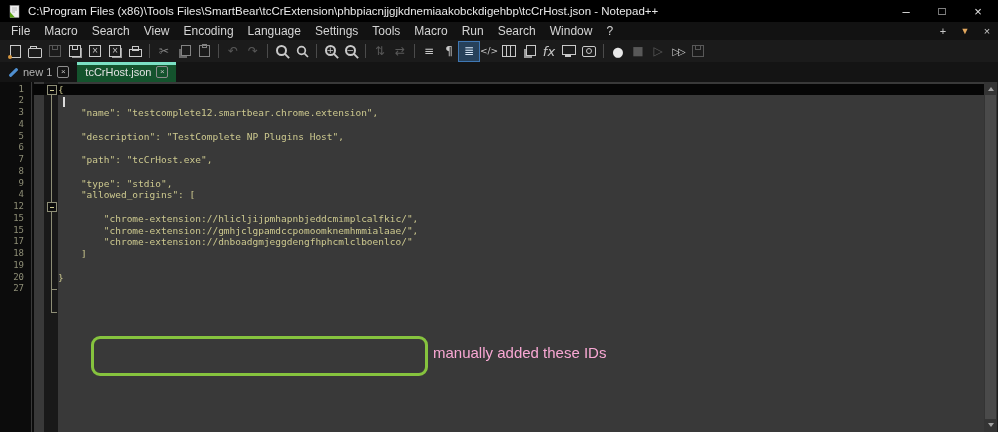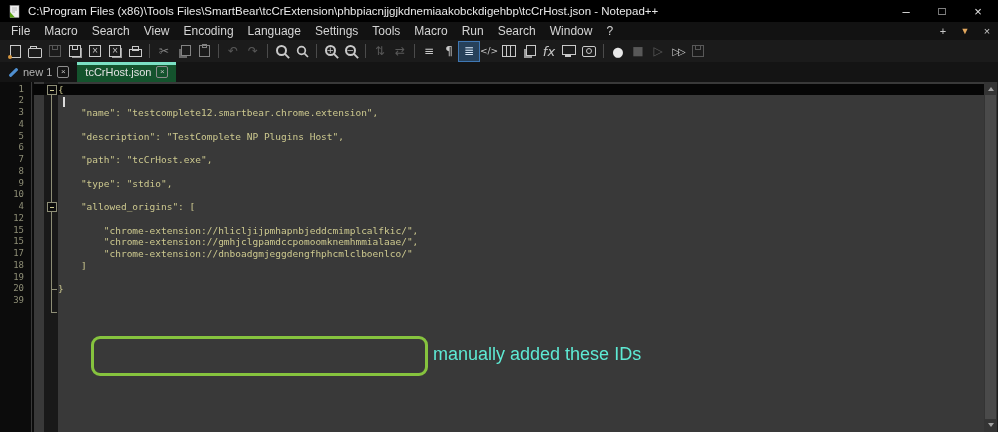--- a/index.html
+++ b/index.html
@@ -86,21 +86,21 @@
   .ct{font:9.5px/11.75px "DejaVu Sans Mono",monospace;color:#cdc98f;white-space:pre;}
   .foldbox{position:absolute;left:47px;width:8px;height:8px;border:1px solid #8e8e76;background:#0c0c0c;
        display:flex;align-items:center;justify-content:center;z-index:4;}
   .foldbox::after{content:"";width:4px;height:1px;background:#cdc98f;}
   #foldline{position:absolute;left:51px;top:13px;height:217px;width:1px;background:#8e8e76;z-index:3;}
   .foldtick{position:absolute;left:51px;width:6px;height:1px;background:#8e8e76;z-index:3;}
   #caret{position:absolute;left:63px;top:14.5px;width:2px;height:10px;background:#dcdcdc;z-index:5;}
   
   #hlbox{position:absolute;left:91px;top:254px;width:331px;height:34px;border:3px solid #86c33e;
        border-radius:9px;z-index:6;}
-  #hlnote{position:absolute;left:433px;top:262px;font-size:18px;color:#5eead4;z-index:6;white-space:nowrap;}
+  #hlnote{position:absolute;left:433px;top:262px;font-size:15px;color:#f9a8d4;z-index:6;white-space:nowrap;}
   
   #vscroll{position:absolute;right:1px;top:0;bottom:0;width:13px;background:#343434;}
   #vthumb{position:absolute;left:1px;right:1px;top:13px;bottom:13px;background:#4a4a4a;}
   .sarrow{position:absolute;left:0;right:0;height:12px;display:flex;align-items:center;justify-content:center;}
   .sarrow.up{top:1px;}
   .sarrow.down{bottom:1px;}
   .tri-up{width:0;height:0;border-left:3px solid transparent;border-right:3px solid transparent;
        border-bottom:4px solid #a2a2a2;}
   .tri-down{width:0;height:0;border-left:3px solid transparent;border-right:3px solid transparent;
        border-top:4px solid #a2a2a2;}
@@ -283,25 +283,20 @@
           <span class="ln">8</span>
           <span class="fm"></span>
           <span class="ct"></span>
         </div>
       <div class="row">
           <span class="ln">9</span>
           <span class="fm"></span>
           <span class="ct">    "type": "stdio",</span>
         </div>
       <div class="row">
-          <span class="ln">10</span>
-          <span class="fm"></span>
-          <span class="ct"></span>
-        </div>
-      <div class="row">
           <span class="ln">4</span>
           <span class="fm"></span>
           <span class="ct">    "allowed_origins": [</span>
         </div>
       <div class="row">
           <span class="ln">12</span>
           <span class="fm"></span>
           <span class="ct"></span>
         </div>
       <div class="row">
@@ -328,21 +323,21 @@
           <span class="ln">19</span>
           <span class="fm"></span>
           <span class="ct"></span>
         </div>
       <div class="row">
           <span class="ln">20</span>
           <span class="fm"></span>
           <span class="ct">}</span>
         </div>
       <div class="row">
-          <span class="ln">39</span>
+          <span class="ln">27</span>
           <span class="fm"></span>
           <span class="ct"></span>
         </div>
     </div>
 
     <div id="foldline"></div>
     <div class="foldbox" style="top:3px;"></div>
     <div class="foldbox" style="top:120px;"></div>
     <div class="foldtick" style="top:207px;"></div>
     <div class="foldtick" style="top:230px;"></div>

